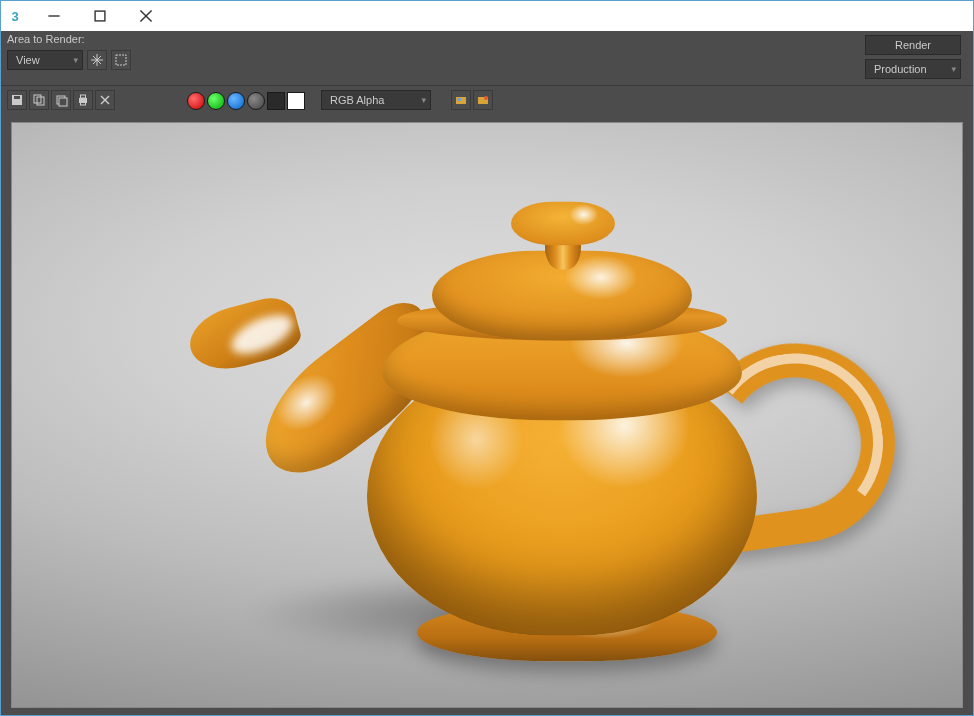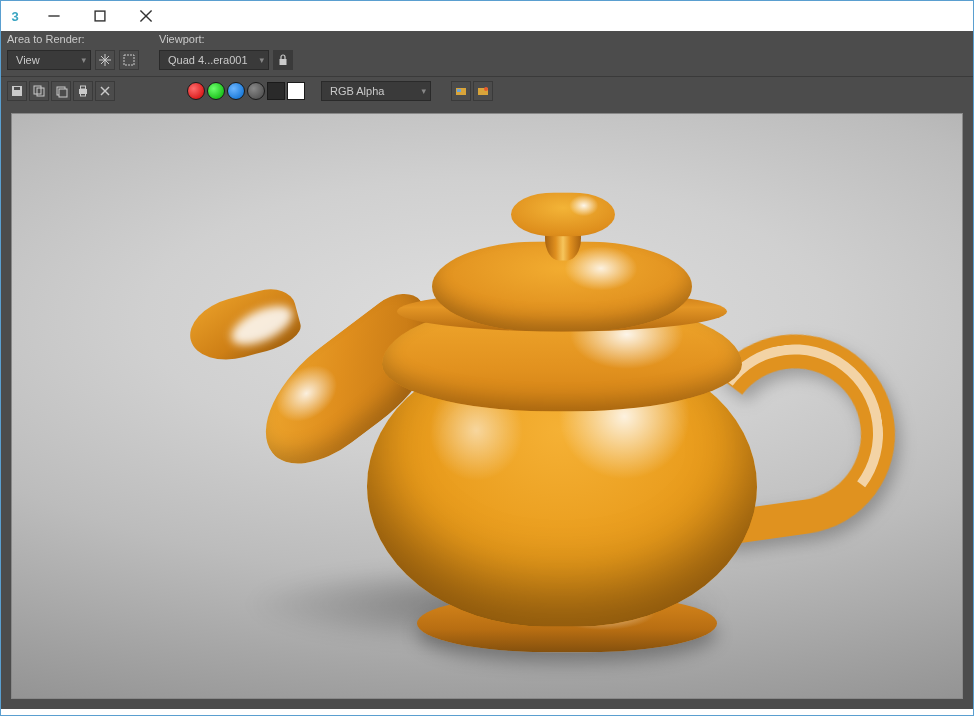--- a/index.html
+++ b/index.html
@@ -3,33 +3,33 @@
 <meta charset="utf-8">
 <style>
 * { box-sizing: border-box; margin: 0; padding: 0; font-family: "Segoe UI", Arial, sans-serif; }
 body { background: #fff; width: 974px; height: 716px; overflow: hidden; border: 1px solid #5a9fd0; }
 .titlebar { height: 30px; background: #fff; display: flex; align-items: center; padding: 0 0 0 4px; }
 .titlebar .app-icon { width: 20px; height: 20px; display: flex; align-items: center; justify-content: center; font-weight: bold; color: #3aa5c2; font-size: 13px; margin-right: 6px; }
 .titlebar .title-text { font-size: 12px; color: #333; flex: 1; }
 .titlebar .win-btn { width: 46px; height: 30px; display: flex; align-items: center; justify-content: center; color: #333; font-size: 11px; }
 
 .toolbar-section { background: #4c4c4c; color: #cacaca; font-size: 11px; }
-.toolbar-top { display: flex; padding: 2px 12px 6px 6px; gap: 20px; border-bottom: 1px solid #3a3a3a; }
+.toolbar-top { display: flex; padding: 2px 12px 6px 6px; gap: 40px; border-bottom: 1px solid #3a3a3a; }
 .toolbar-group { display: flex; flex-direction: column; gap: 3px; }
 .toolbar-label { font-size: 11px; color: #cacaca; margin-bottom: 2px; }
 .toolbar-row { display: flex; align-items: center; gap: 4px; }
 .dropdown { background: #3a3a3a; border: 1px solid #2a2a2a; color: #cacaca; font-size: 11px; height: 20px; display: flex; align-items: center; padding: 0 4px 0 8px; position: relative; min-width: 70px; cursor: pointer; }
 .dropdown::after { content: "▾"; margin-left: auto; font-size: 9px; color: #888; }
 .icon-btn { width: 20px; height: 20px; background: #4c4c4c; border: 1px solid #3a3a3a; display: flex; align-items: center; justify-content: center; cursor: pointer; color: #cacaca; font-size: 11px; }
 .icon-btn.lock { background: #3a3a3a; }
 
 .toolbar-top .right-side { margin-left: auto; display: flex; flex-direction: column; gap: 4px; align-items: flex-end; padding-top: 2px; }
 .render-btn { background: #3a3a3a; border: 1px solid #2a2a2a; color: #cacaca; font-size: 11px; width: 96px; height: 20px; cursor: pointer; }
 
-.toolbar-bottom { display: flex; align-items: center; padding: 4px 6px 6px 6px; gap: 4px; }
+.toolbar-bottom { display: flex; align-items: flex-end; padding: 4px 6px 6px 6px; gap: 4px; }
 .tb-group { display: flex; gap: 2px; align-items: center; }
 .color-btn { width: 18px; height: 18px; border-radius: 50%; border: 1px solid #1a1a1a; cursor: pointer; }
 .color-btn.red { background: radial-gradient(circle at 35% 35%, #ff6b6b, #cc0000); }
 .color-btn.green { background: radial-gradient(circle at 35% 35%, #6bff6b, #00aa00); }
 .color-btn.blue { background: radial-gradient(circle at 35% 35%, #6bb5ff, #0066cc); }
 .color-btn.gray { background: radial-gradient(circle at 35% 35%, #888, #444); }
 .mono-btn { width: 18px; height: 18px; border: 1px solid #1a1a1a; cursor: pointer; }
 .mono-btn.dark { background: #2a2a2a; }
 .mono-btn.white { background: #fff; }
 .channel-dropdown { width: 110px; }
@@ -93,52 +93,44 @@
         <line x1="9" y1="1" x2="1" y2="9" stroke="currentColor" stroke-width="1"></line>
       </svg>
     </div>
 </div>
 
 <div class="toolbar-section">
   <div class="toolbar-top">
     <div class="toolbar-group">
       <div class="toolbar-label">Area to Render:</div>
       <div class="toolbar-row">
-        <div class="dropdown" style="width:84px">
+        <div class="dropdown" style="width:76px">
             <span>View</span>
           </div>
         <div class="icon-btn">
             <svg class="mini" viewBox="0 0 14 14">
               <path d="M7 1 L7 13 M1 7 L13 7 M3 3 L11 11 M11 3 L3 11" stroke="#cacaca" stroke-width="1" fill="none"></path>
             </svg>
           </div>
         <div class="icon-btn">
             <svg class="mini" viewBox="0 0 14 14">
               <rect x="2" y="2" width="10" height="10" stroke="#cacaca" fill="none" stroke-dasharray="2 1"></rect>
             </svg>
           </div>
       </div>
     </div>
 
-    <div class="toolbar-group">
-      <div class="toolbar-label">Viewport:</div>
-      <div class="toolbar-row">
-        <div class="dropdown" style="width:110px">
-            <span>Quad 4...era001</span>
-          </div>
-        <div class="icon-btn lock">
-            <svg class="mini" viewBox="0 0 14 14">
-              <rect x="3.5" y="6" width="7" height="6" fill="#cacaca"></rect>
-              <path d="M5 6 V4 a2 2 0 0 1 4 0 V6" fill="none" stroke="#cacaca" stroke-width="1.2"></path>
-            </svg>
-          </div>
-      </div>
-    </div>
-
-
+
+
+    <div class="right-side">
+      <button class="render-btn">Render</button>
+      <div class="dropdown" style="width:96px">
+          <span>Production</span>
+        </div>
+    </div>
   </div>
 
   <div class="toolbar-bottom">
     <div class="tb-group">
       <div class="icon-btn">
           <svg class="mini" viewBox="0 0 14 14">
             <rect x="2" y="2" width="10" height="10" fill="#cacaca"></rect>
             <rect x="4" y="3" width="6" height="3" fill="#4c4c4c"></rect>
           </svg>
         </div>

